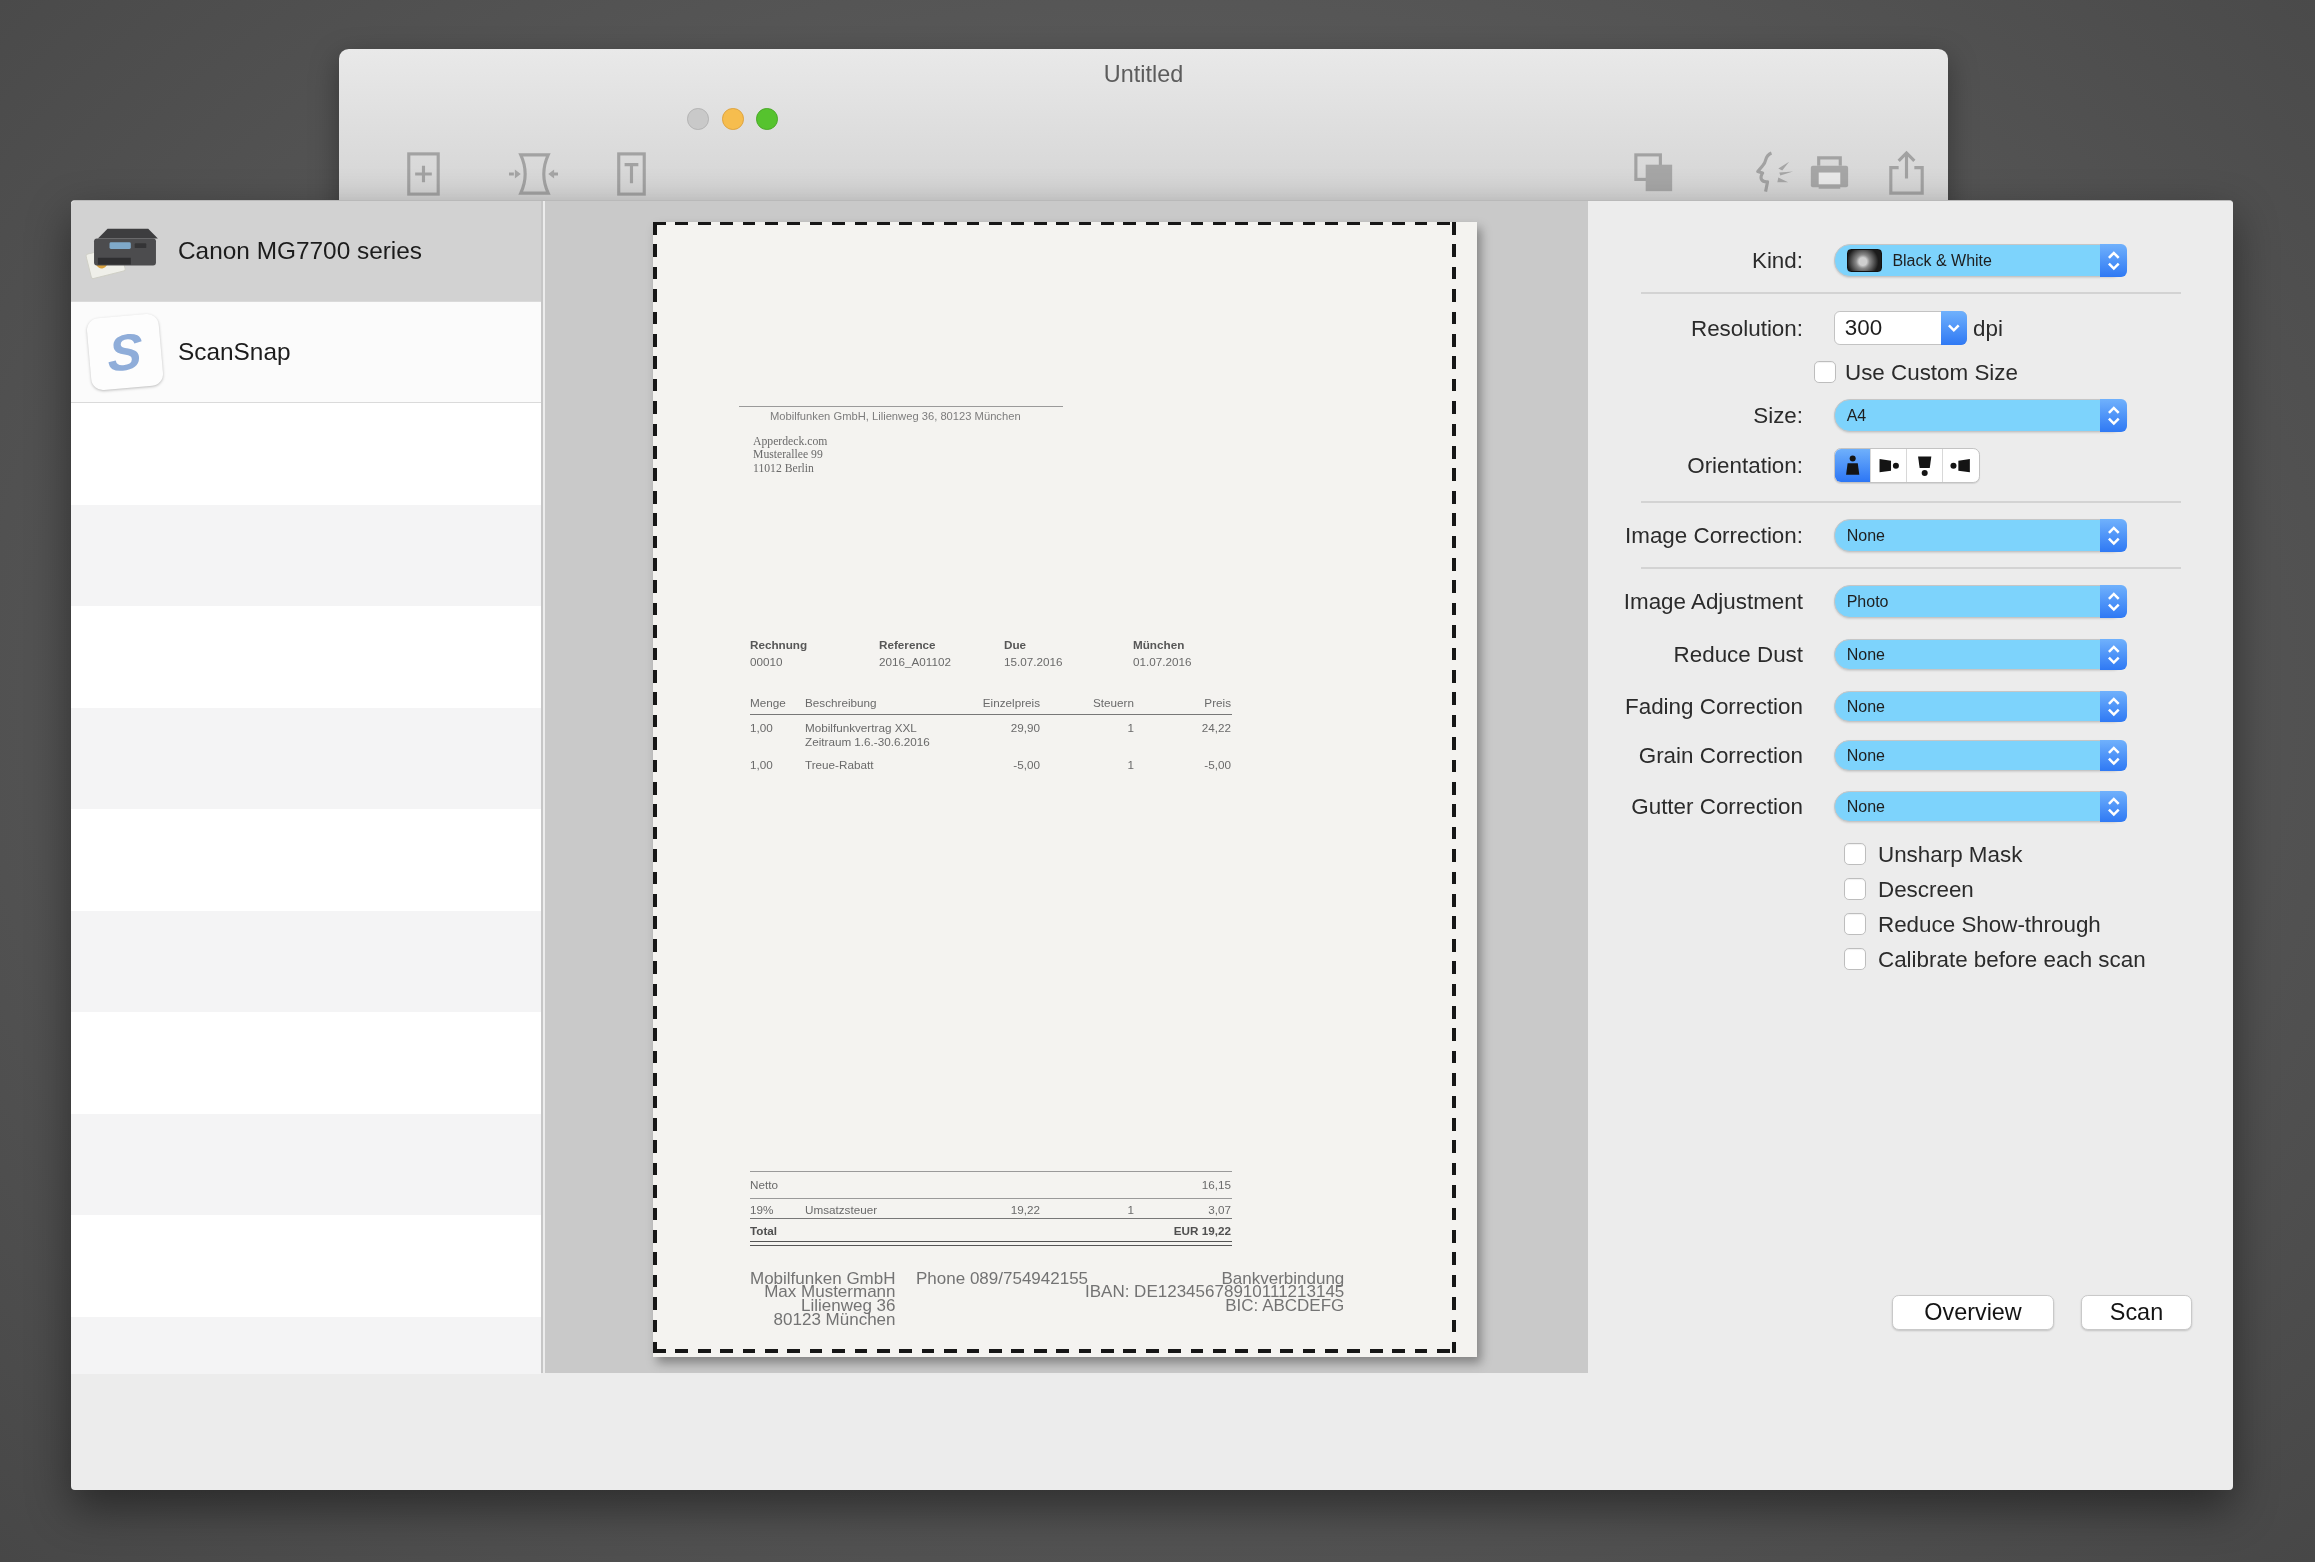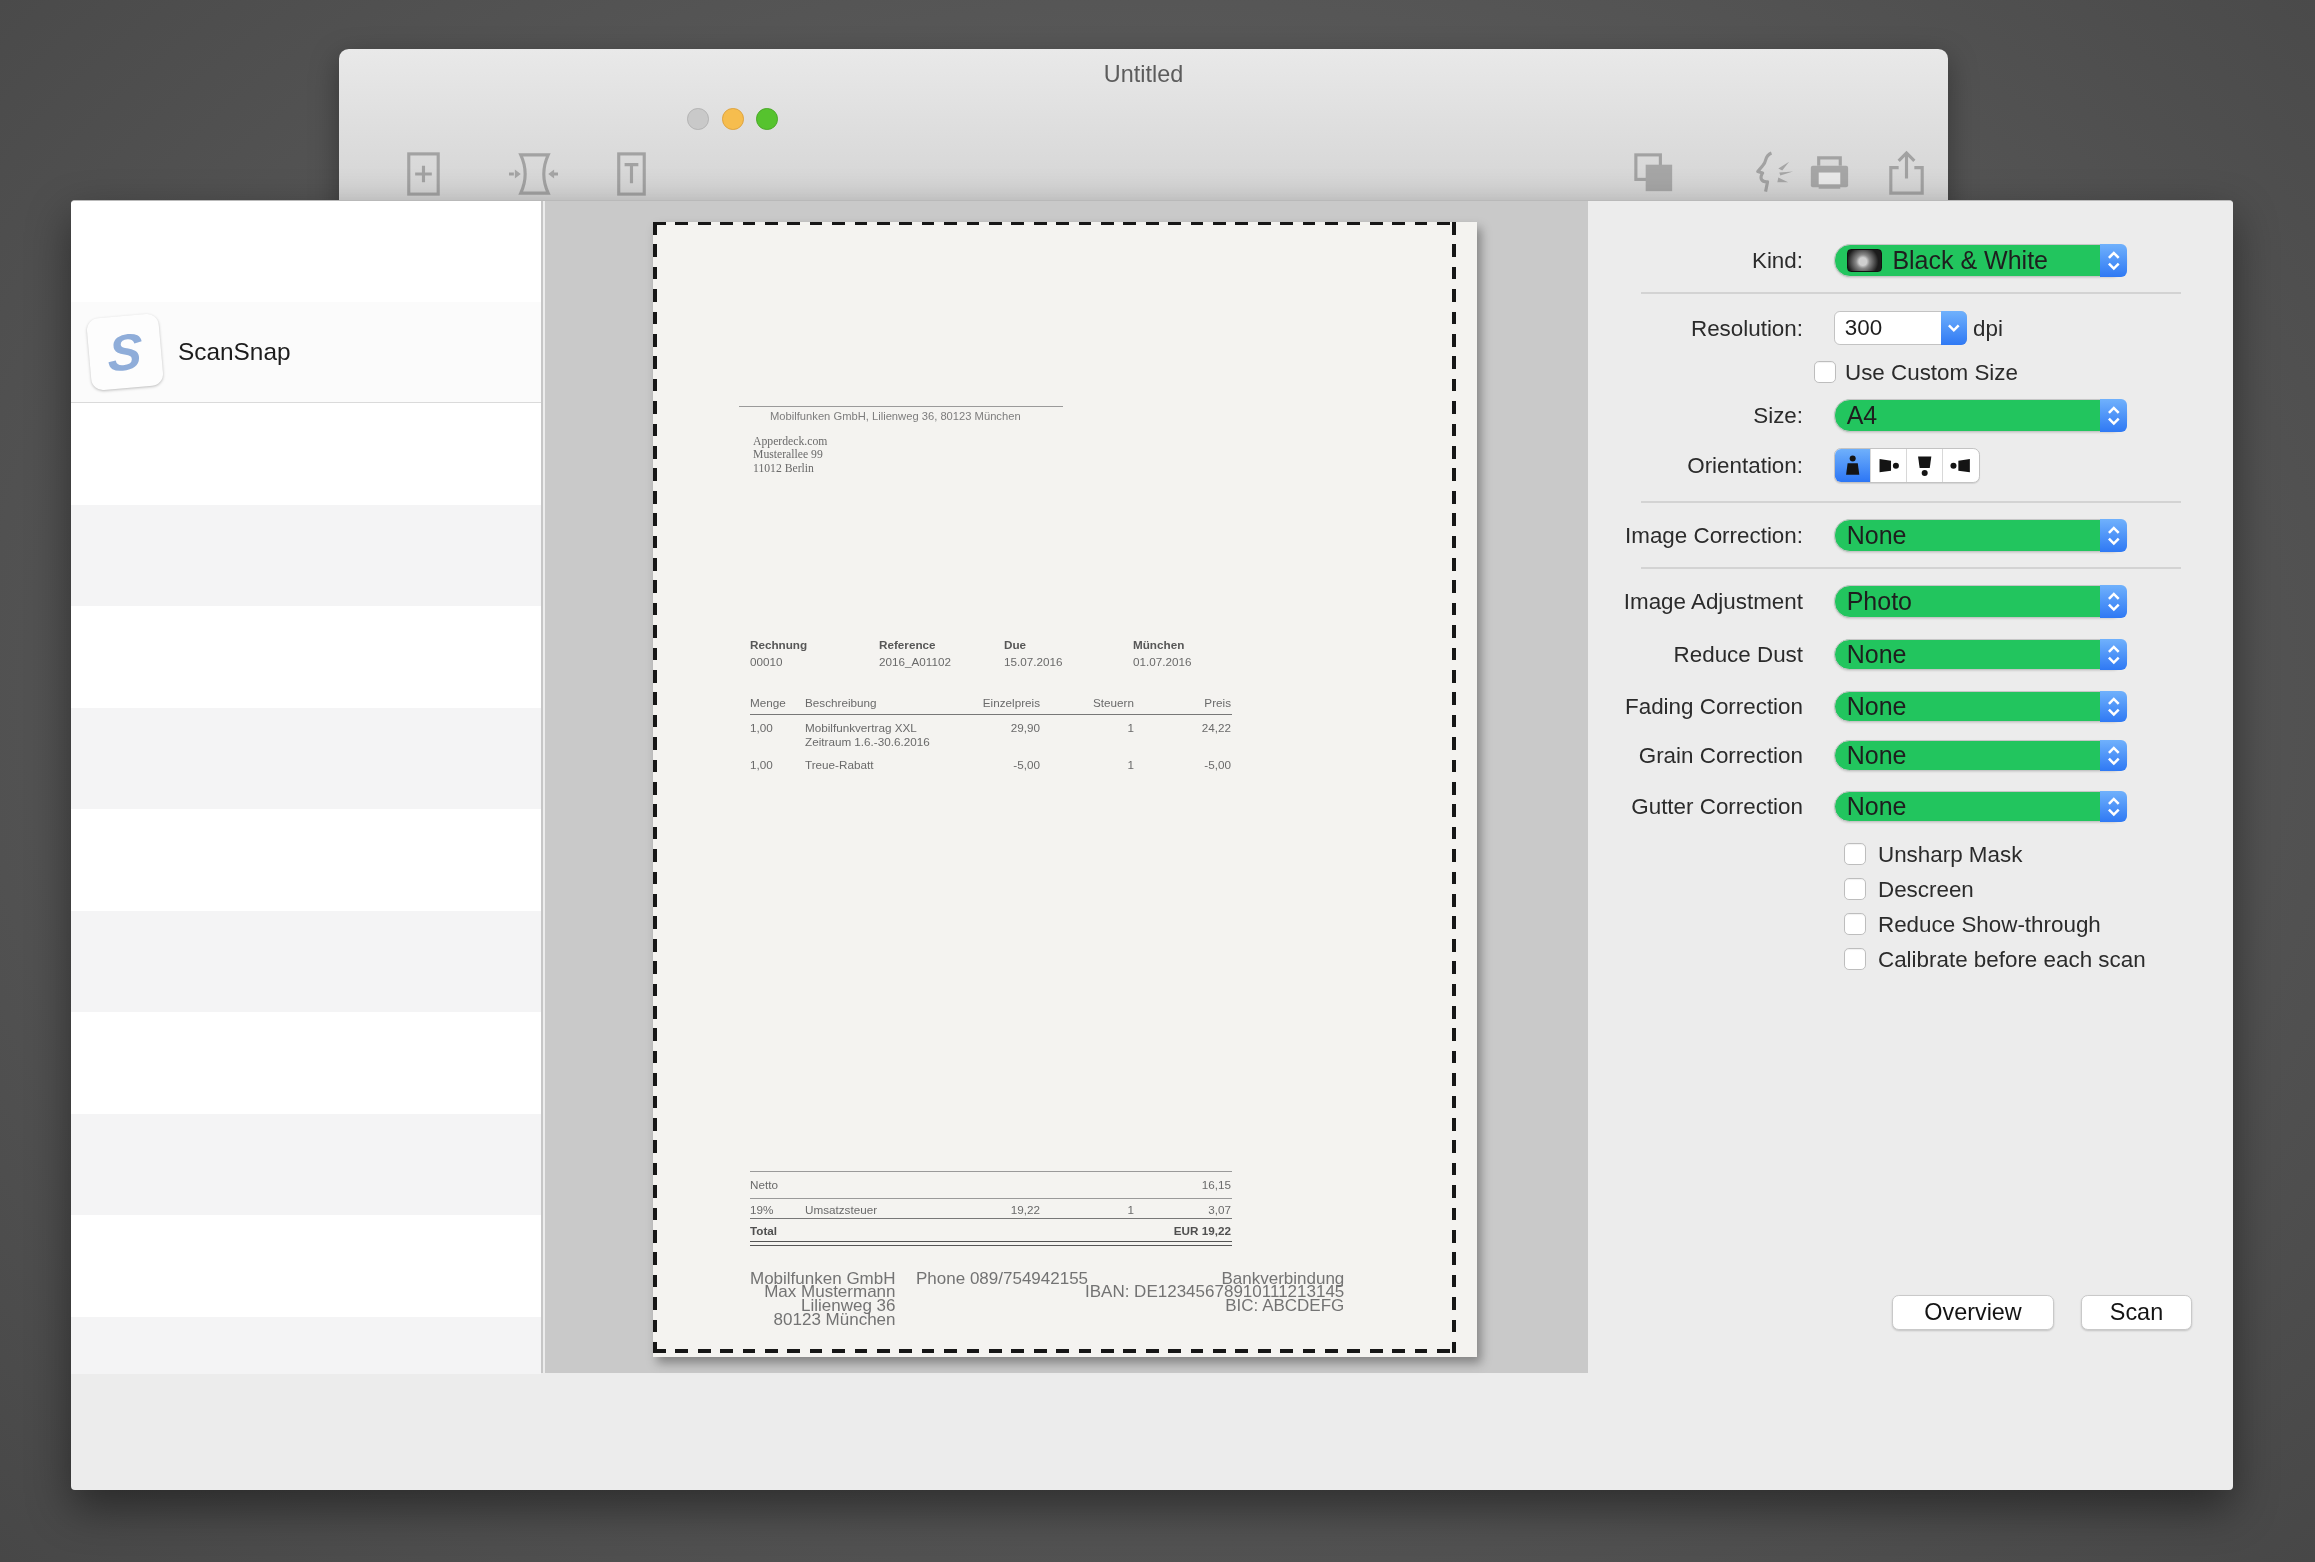--- a/index.html
+++ b/index.html
@@ -72,23 +72,23 @@
   .meta-v { font-size:11.7px; color:#6a6a6a; }
   .cell { font-size:11.7px; color:#6a6a6a; }
   .cell.b { font-weight:bold; color:#4f4f4f; }
   .ra { text-align:right; }
   .foot { font-size:17px; line-height:13.7px; color:#737373; white-space:pre-line;text-align:right; }
 
   
   .settings { position:absolute; left:1517px; top:0; width:646px; height:1172px; background:#ececec; }
   .slabel { position:absolute; left:0; width:215px; text-align:right; font-size:22.4px; color:#2b2b2b; }
   .divider { position:absolute; left:53px; width:540px; height:2px; background:#d3d3d3; }
-  .popup { position:absolute; left:246px; width:293px; background:#22c55e;
+  .popup { position:absolute; left:246px; width:293px; background:#7dd3fc;
     border:1px solid #c6c6c6; border-radius:16px; box-shadow:0 1px 2px rgba(0,0,0,.12);
-    display:flex; align-items:center; padding-left:11.7px; font-size:25px; color:#1e1e1e; }
+    display:flex; align-items:center; padding-left:11.7px; font-size:16px; color:#1e1e1e; }
   .popup .stepper { position:absolute; right:-1px; top:-1px; bottom:-1px; width:27px;
     border-radius:0 5.9px 5.9px 0; background:linear-gradient(#70b1fc,#2f79f4);
     display:flex; align-items:center; justify-content:center; }
   .kind-thumb { width:35px; height:23.4px; border-radius:3.9px; margin-right:10.7px; flex:0 0 auto;
     background:radial-gradient(circle at 45% 55%, #cfcfcf 0 3.9px, #8a8a8a 6.8px, #1c1c1c 15.6px);
     border:1px solid #111; }
   .combo { position:absolute; left:246px; width:133px; height:34px; background:#fff;
     border:1px solid #c3c3c3; border-radius:5.9px; }
   .combo input { position:absolute; inset:0; border:none; outline:none; background:transparent;
     font-family:"Liberation Sans",sans-serif; font-size:22.4px; color:#1e1e1e; padding-left:9.8px; width:105px; }
@@ -193,20 +193,34 @@
         <path d="M26 4 v26 M18 12 l8 -8 8 8"></path>
       </svg>
       </span>
     <span class="lbl">Share</span>
   </div>
 </div>
 
 <div class="sheet">
 
   <div class="sidebar">
+    <div class="dev-row selected" style="top:0;">
+      <span class="dev-icon">
+        <svg width="82" height="60" viewBox="0 0 84 62">
+          <rect x="4" y="30" width="36" height="26" rx="2" fill="#efefe9" transform="rotate(-14 22 43)" stroke="#cfcfc6"></rect>
+          <circle cx="18" cy="42" r="6" fill="#d9a13c" transform="rotate(-14 22 43)"></circle>
+          <path d="M14 18 L24 8 H66 L76 18 Z" fill="#3d3d3f"></path>
+          <rect x="10" y="18" width="64" height="28" rx="3" fill="#4c4c4e"></rect>
+          <rect x="26" y="22" width="22" height="7" rx="1.5" fill="#7fa9c9"></rect>
+          <rect x="52" y="23" width="12" height="5" rx="1" fill="#343436"></rect>
+          <rect x="14" y="38" width="34" height="7" fill="#2f2f31"></rect>
+        </svg>
+        </span>
+      <span class="dev-name">Canon MG7700 series</span>
+    </div>
     <div class="dev-row row2">
       <span class="dev-icon">
         <span class="snap-badge">
             <span>S</span>
           </span>
         </span>
       <span class="dev-name">ScanSnap</span>
     </div>
     <div class="stripe w" style="top:203px;height:101px;"></div>
     <div class="stripe g" style="top:304px;height:101px;"></div>

